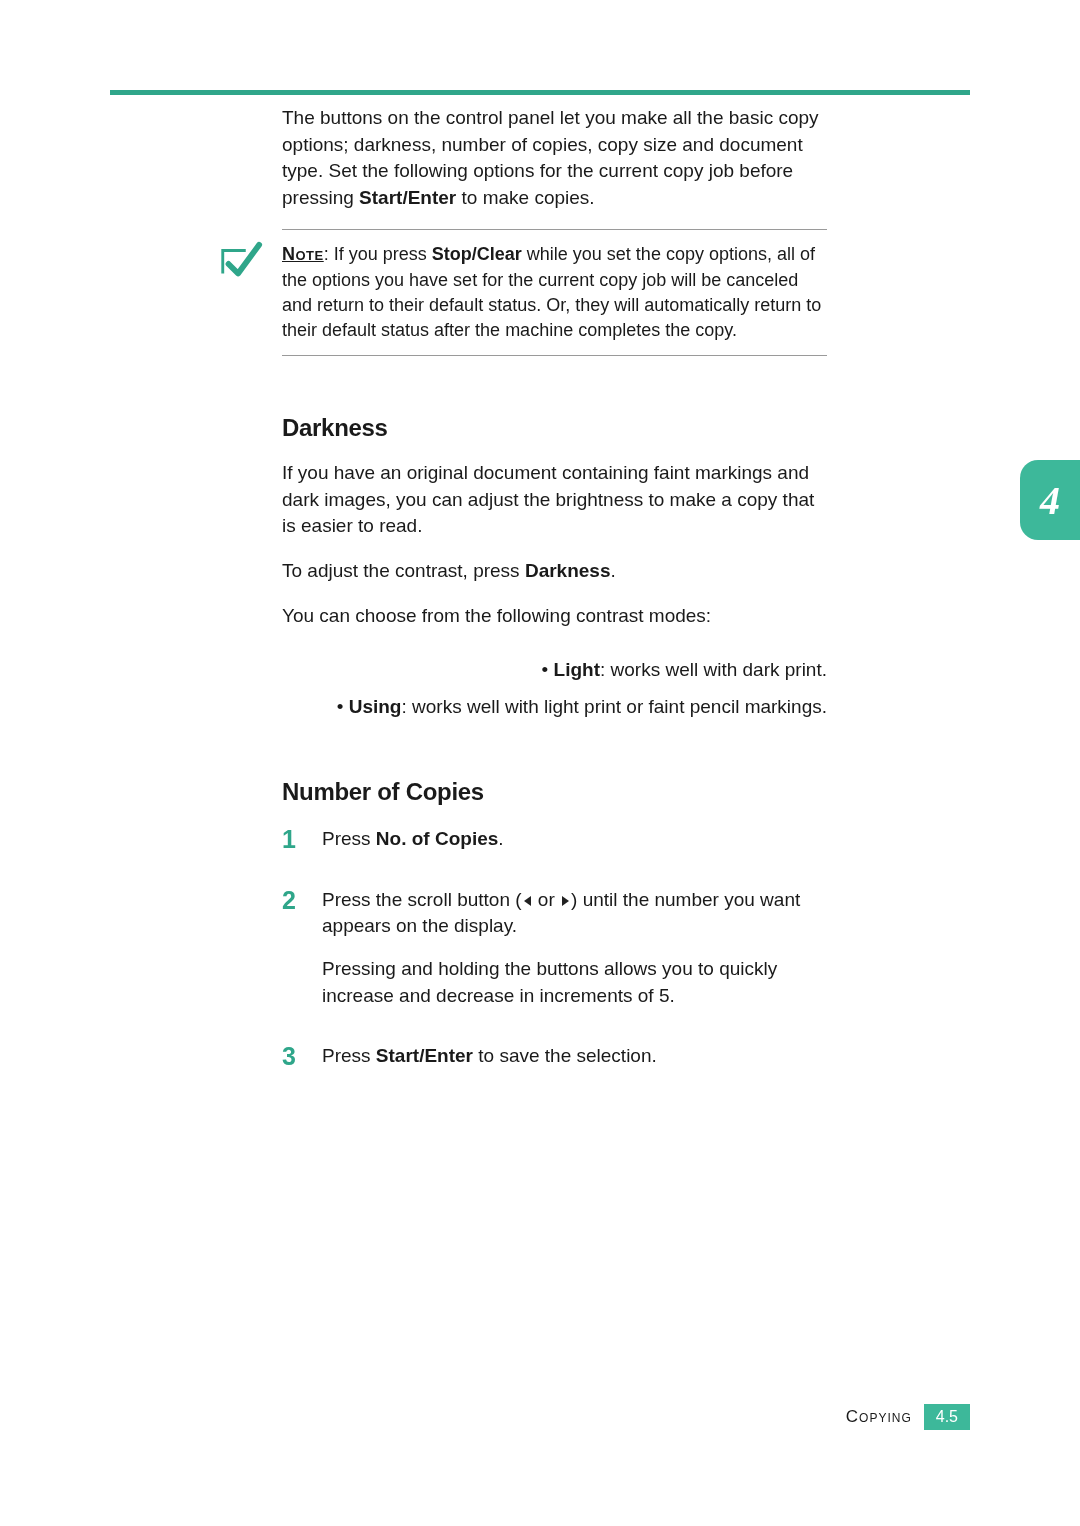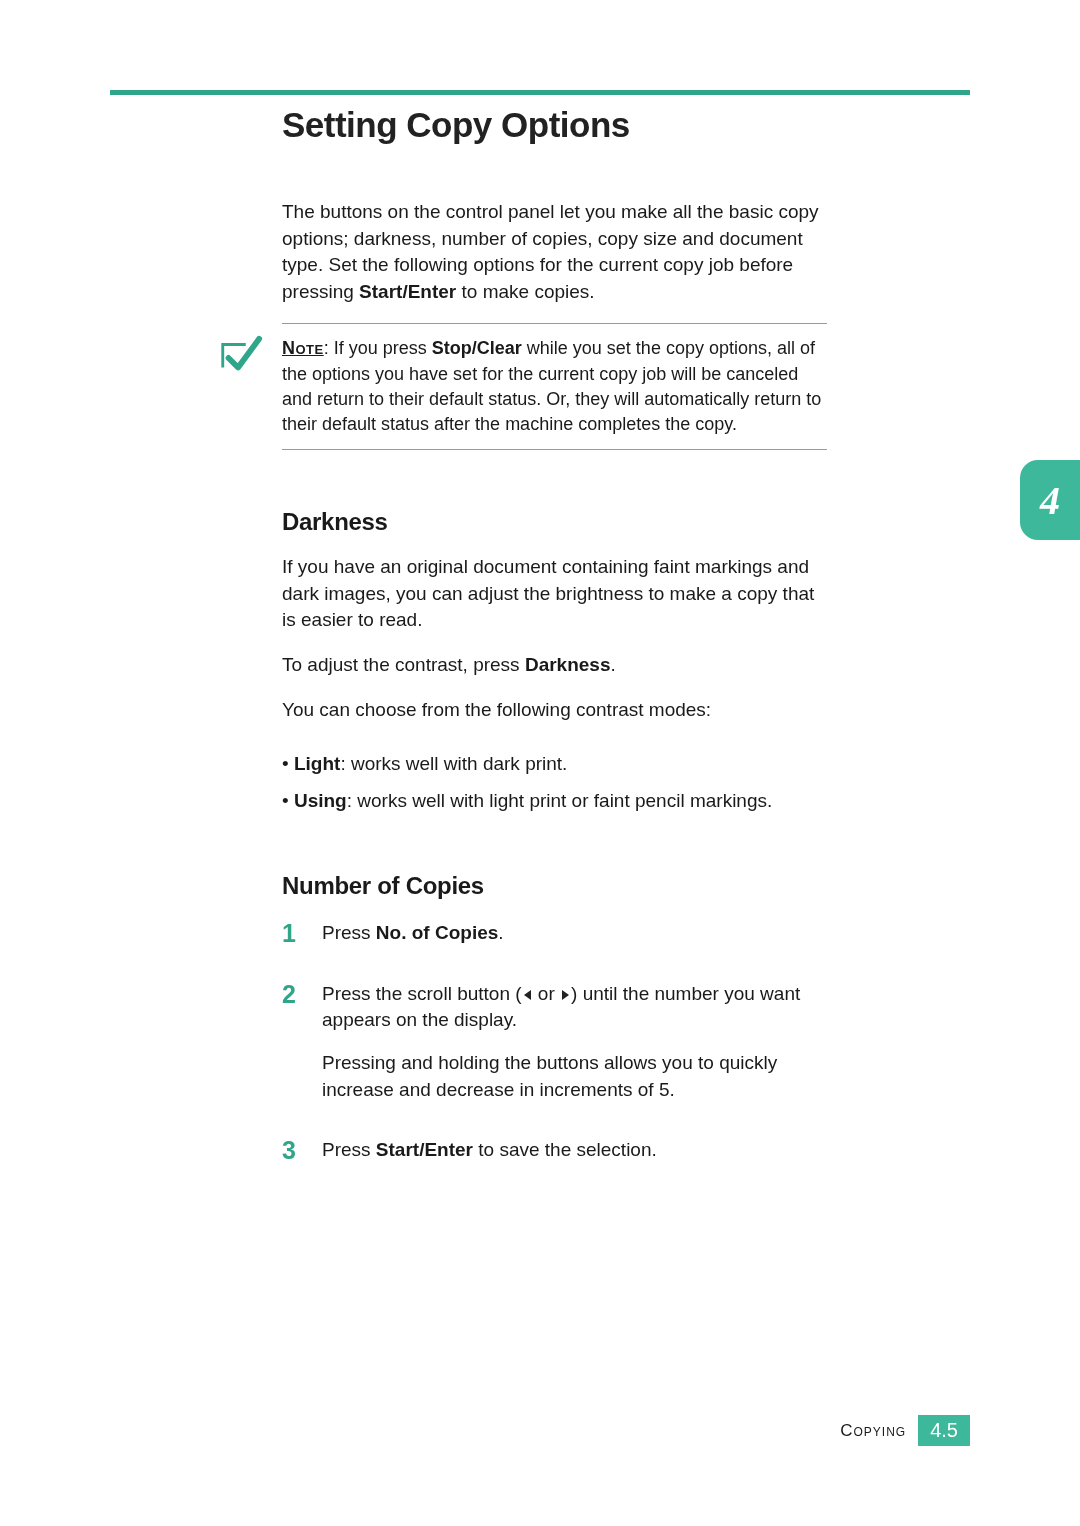--- a/index.html
+++ b/index.html
@@ -64,20 +64,21 @@
   h2.sub {
     font-size: 24px;
     font-weight: 700;
     margin: 58px 0 18px 0;
     letter-spacing: -0.3px;
   }
   ul.bullets {
     list-style: none;
     padding-left: 0;
     margin: 28px 0 0 0;
+    text-align: right;
   }
   ul.bullets li {
     font-size: 19px;
     line-height: 1.4;
     padding-left: 22px;
     text-indent: -22px;
     margin-bottom: 10px;
   }
   ul.bullets li::before {
     content: "• ";
@@ -124,35 +125,35 @@
     font-size: 40px;
     font-weight: 700;
     display: flex;
     align-items: center;
     justify-content: center;
     font-family: Georgia, 'Times New Roman', serif;
   }
   .footer {
     position: absolute;
     right: 110px;
-    bottom: 80px;
+    bottom: 96px;
     font-size: 17px;
     display: flex;
     align-items: center;
     gap: 12px;
   }
   .footer .label {
     font-variant: small-caps;
     letter-spacing: 1px;
   }
   .footer .pg {
     background: #3db89a;
     color: #fff;
     padding: 4px 12px;
-    font-size: 20px;
+    font-size: 16px;
   }
   .arrow-left, .arrow-right {
     display: inline-block;
     width: 0;
     height: 0;
     border-top: 5px solid transparent;
     border-bottom: 5px solid transparent;
     vertical-align: middle;
     margin: 0 2px;
   }
@@ -161,21 +162,20 @@
 </style>
 </head>
 <body>
 
 <div class="tab-badge">4</div>
 
 <div class="page">
   <div class="top-rule"></div>
 
   <div class="content">
-    <h1 class="main">Setting Copy Options</h1>
 
     <p class="body">
       <span>The buttons on the control panel let you make all the basic copy options; darkness, number of copies, copy size and document type. Set the following options for the current copy job before pressing </span><span class="bold">Start/Enter</span><span> to make copies.</span>
     </p>
 
     <div class="note-wrap">
       <span class="note-icon">
         <svg viewBox="0 0 48 48" width="46" height="46">
           <path fill="none" stroke="#2fa68a" stroke-width="3" d="M6 36 L6 12 L30 12"></path>
           <path fill="none" stroke="#2fa68a" stroke-width="6" stroke-linecap="round" stroke-linejoin="round" d="M12 26 L22 36 L44 6"></path>

